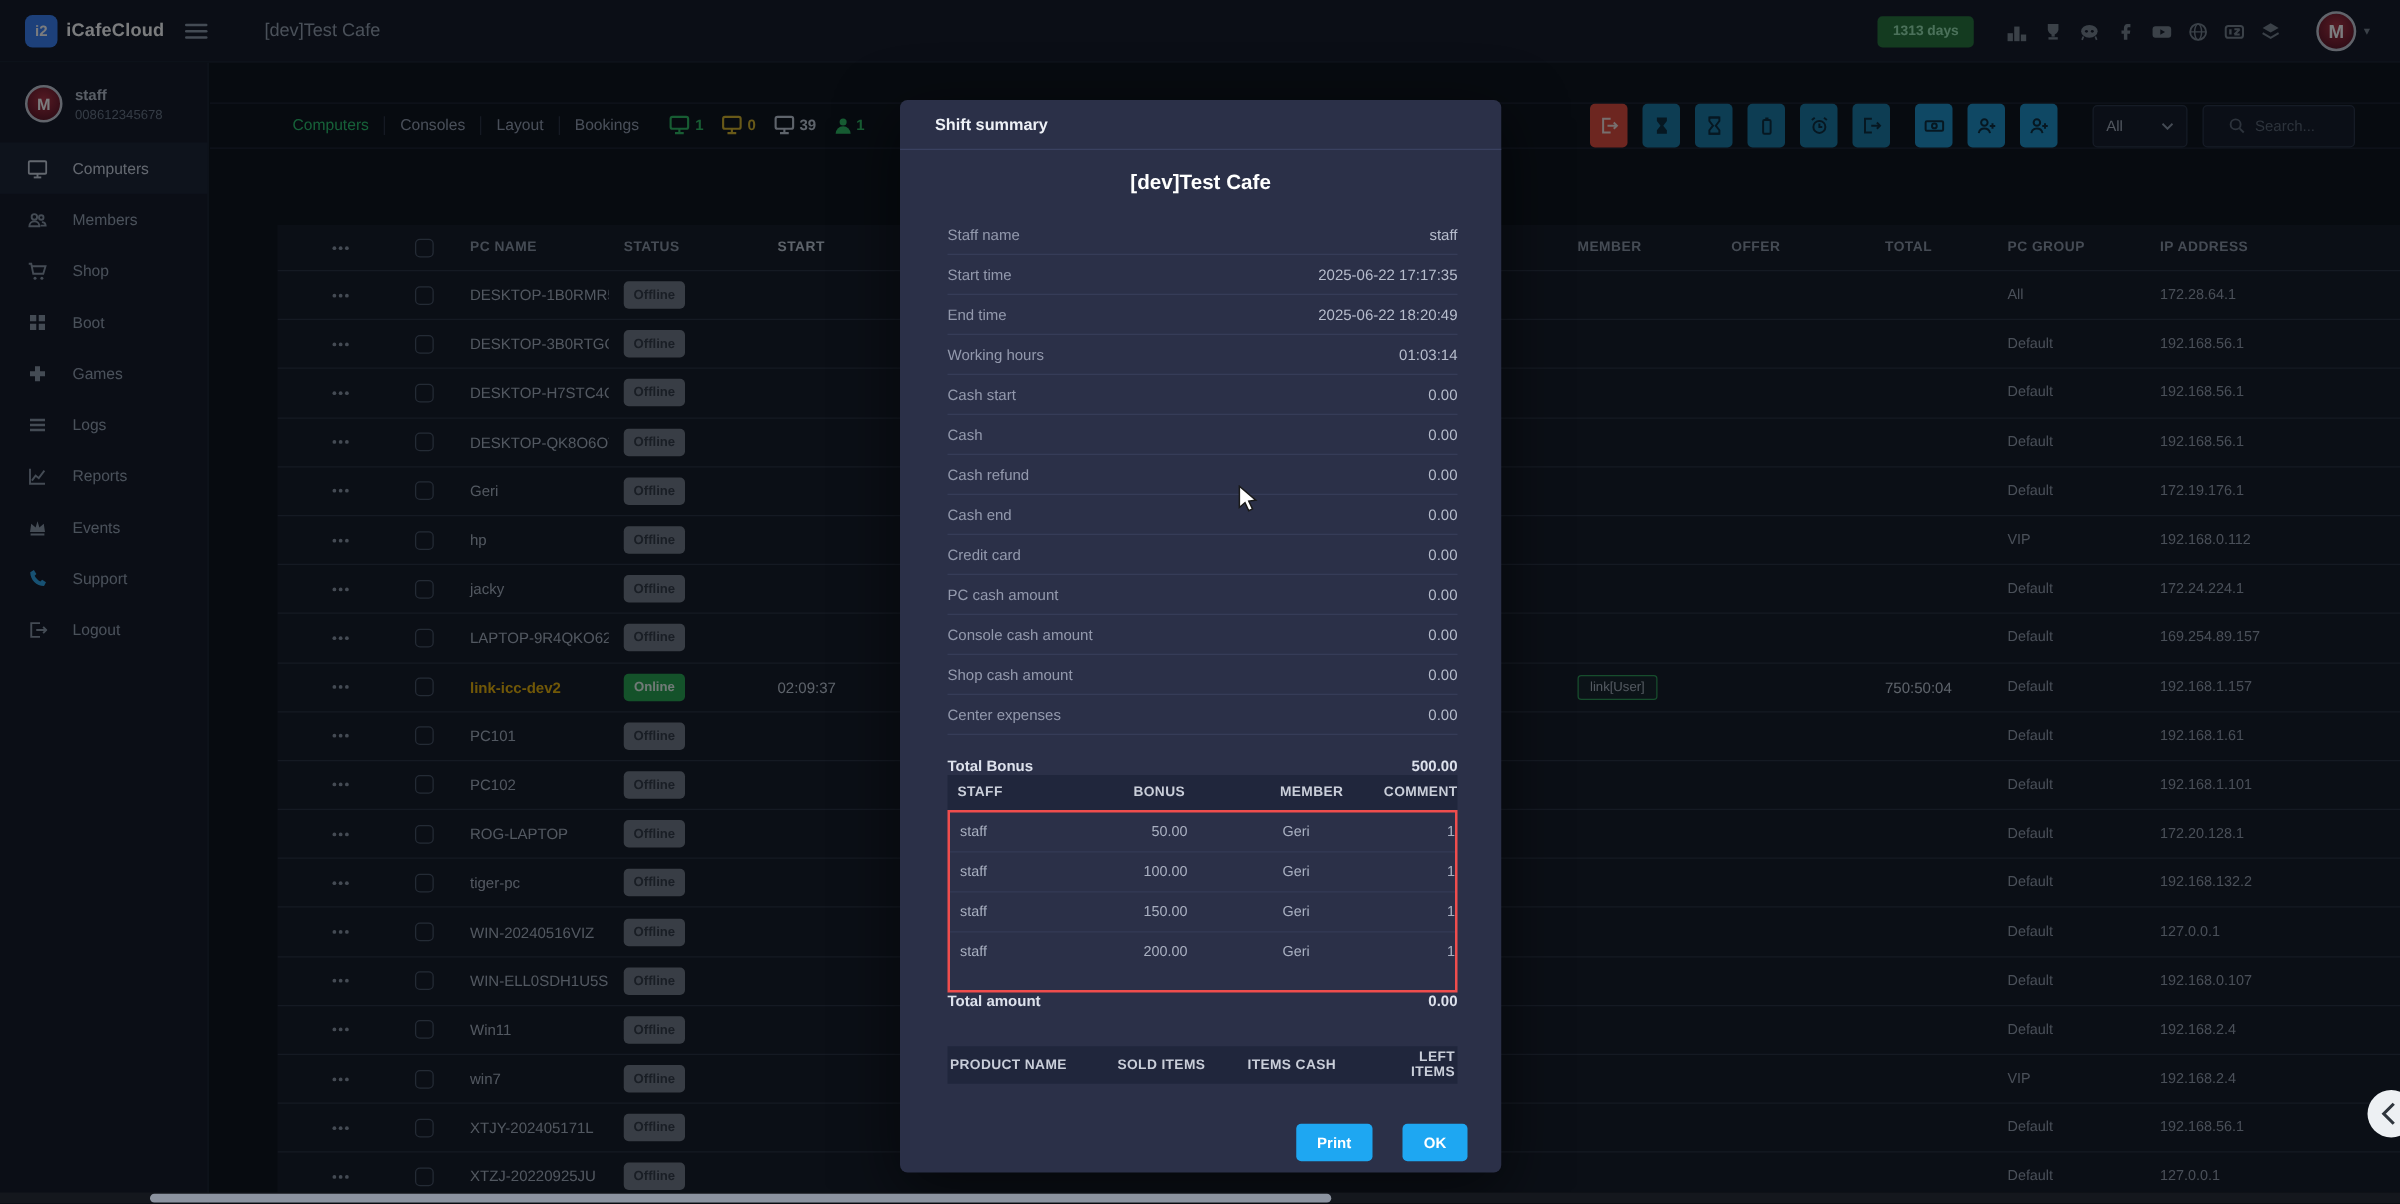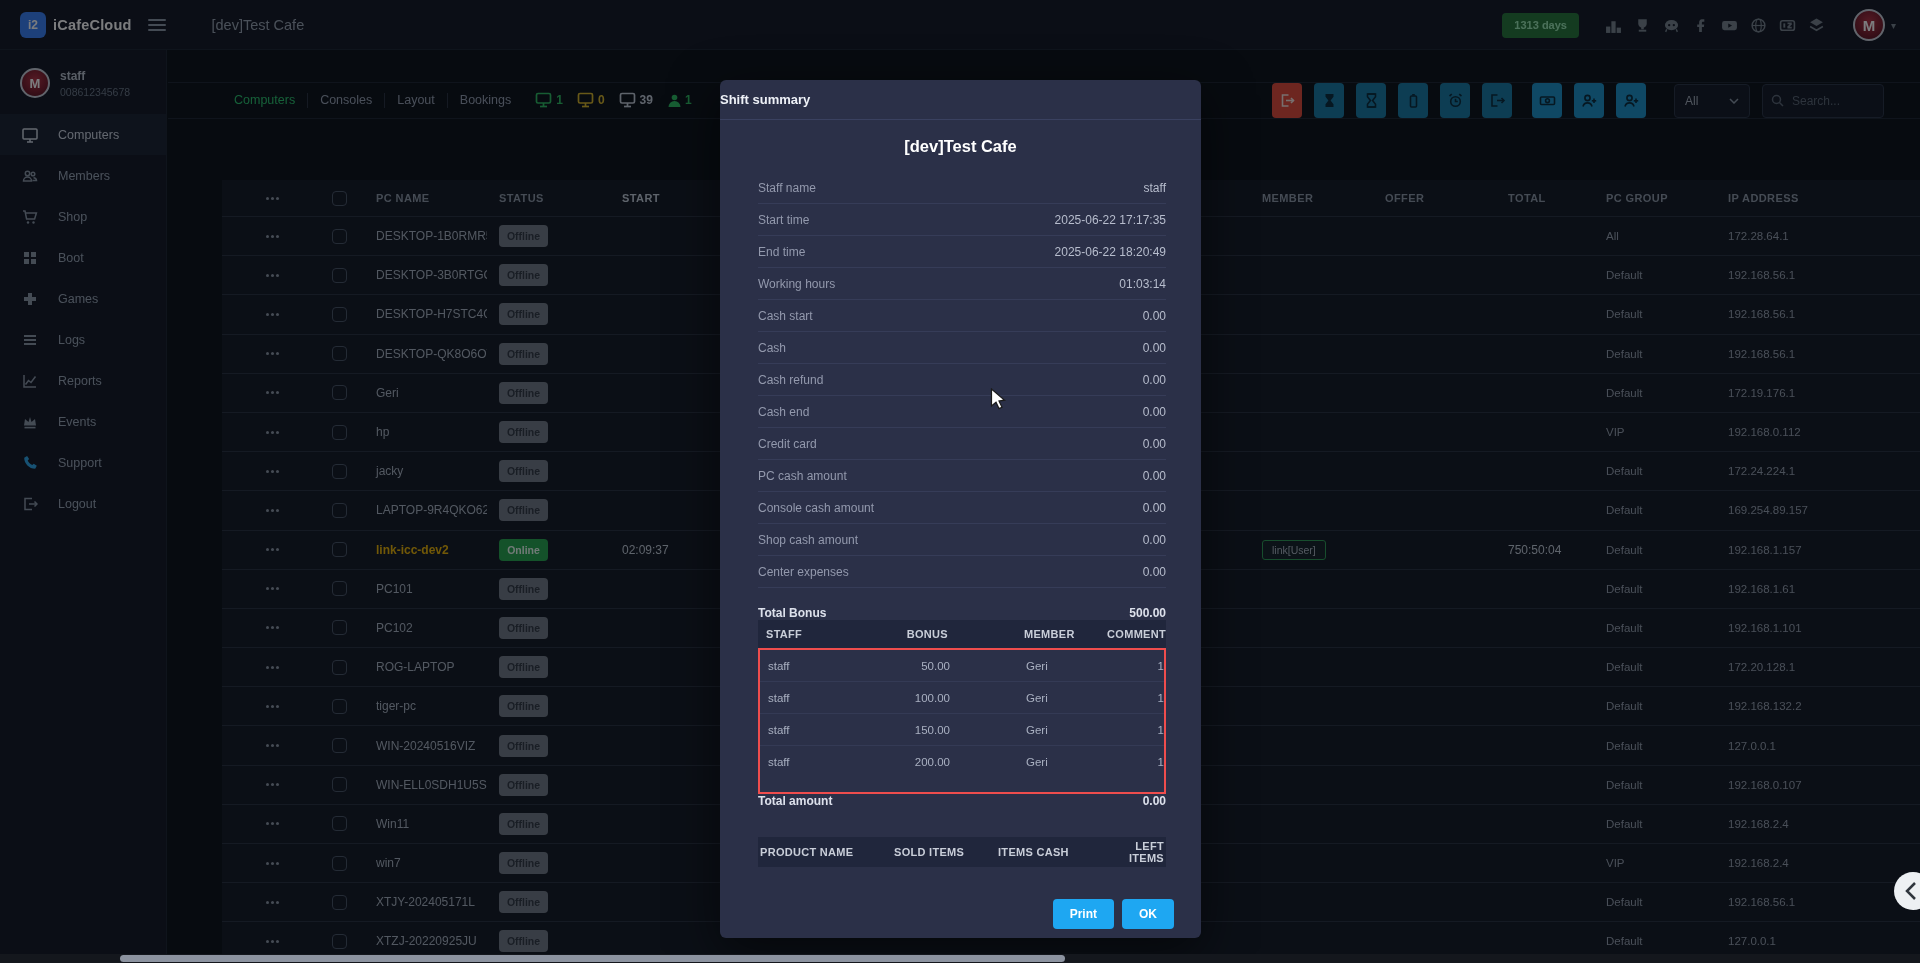--- a/index.html
+++ b/index.html
@@ -49,21 +49,21 @@
   .cnt-green{color:#2fbf63;} .cnt-yellow{color:#d8b62a;} .cnt-gray{color:#c3ccd8;}
 
   .toolbar{position:absolute;left:1104px;top:33px;height:35px;display:flex;align-items:center;}
   .tbtn{width:30px;height:35px;border-radius:4px;border:none;margin-right:12px;display:flex;align-items:center;justify-content:center;cursor:pointer;background:#1a7ca6;}
   .tbtn svg{width:17px;height:17px;stroke:#0b2d3e;fill:none;stroke-width:1.6;}
   .tbtn svg .fil{fill:#0b2d3e;stroke:none;}
   .tbtn.red{background:#e24c3c;} .tbtn.red svg{stroke:#f7e3de;}
   .tbtn.blue{background:#1e93c8;}
   .gap8{margin-left:8px;}
   .select{width:76px;height:34px;margin-left:16px;background:#151c28;border:1px solid #2c3748;border-radius:4px;display:flex;align-items:center;padding:0 10px;color:#a7b0bd;font-size:12px;cursor:pointer;justify-content:space-between;}
-  .searchbox{width:122px;height:34px;margin-left:12px;background:#151c28;border:1px solid #2c3748;border-radius:4px;display:flex;align-items:center;padding:0 8px;}
+  .searchbox{width:122px;height:34px;margin-left:12px;background:#151c28;border:1px solid #2c3748;border-radius:4px;display:flex;align-items:center;padding:0 20px;}
   .searchbox input{flex:1;min-width:0;background:transparent;border:none;outline:none;color:#b7c0cc;font-size:12px;margin-left:6px;}
   .searchbox input::placeholder{color:#5c6775;}
 
   
   .card{position:absolute;left:54px;top:130px;right:0;bottom:9px;background:#161c26;overflow:hidden;}
   .t-grid{display:grid;grid-template-columns:90px 45px 130px 120px 655px 123px 123px 98px 122px 1fr;align-items:center;}
   .t-head{height:36px;font-size:11px;font-weight:bold;color:#8e99a8;letter-spacing:.4px;}
   .t-row{height:39.2px;border-top:1px solid #2a3342;font-size:12px;color:#aab4c2;cursor:pointer;}
   .c-dots{justify-self:center;}
   .dots{width:3px;height:3px;border-radius:50%;background:#8e99a8;box-shadow:5px 0 0 #8e99a8,10px 0 0 #8e99a8;cursor:pointer;}
@@ -75,38 +75,38 @@
   .badge[data-status="Online"]{background:#28a850;color:#eafaf0;}
   .c-start{padding-left:15px;color:#c3ccd8;}
   .member-badge{display:inline-block;border:1px solid #2f9e57;border-radius:3px;padding:3px 9px;font-size:10.5px;color:#aeb8c4;background:rgba(47,158,87,.08);}
   .member-badge:empty{display:none;}
   .c-total{color:#c3ccd8;}
   .c-dim{font-size:11.5px;color:#97a1b0;}
 
   
   .overlay{position:absolute;inset:0;background:rgba(2,4,8,.52);z-index:40;}
   .modal{position:absolute;left:720px;top:80px;width:481px;height:858px;background:#2b3048;border-radius:6px;box-shadow:0 14px 50px rgba(0,0,0,.55);z-index:50;}
-  .m-head{height:40px;display:flex;align-items:center;font-size:13px;font-weight:bold;color:#eef1f7;border-bottom:1px solid #3a4160;text-align:center;}
+  .m-head{height:40px;display:flex;align-items:center;padding-left:28px;font-size:13px;font-weight:bold;color:#eef1f7;border-bottom:1px solid #3a4160;text-align:center;}
   .m-cafe{height:52px;display:flex;align-items:center;justify-content:center;font-size:16.5px;font-weight:bold;color:#ffffff;}
   .m-rows{padding:0 35px 0 38px;}
   .m-row{height:32px;display:flex;align-items:center;justify-content:space-between;border-bottom:1px solid #363c58;font-size:12px;}
   .m-row:last-child{border-bottom:none;align-items:flex-end;}
   .m-label{color:#9399ad;} .m-value{color:#b7bdcd;}
   .m-row[data-bold="1"] .m-label,.m-row[data-bold="1"] .m-value{color:#dde1ec;font-weight:bold;}
   .b-grid{display:grid;grid-template-columns:98px 92px 118px 1fr;align-items:center;}
   .bg-c1{padding-left:8px;} .bg-c2{text-align:right;} .bg-c3{padding-left:76px;} .bg-c4{text-align:right;}
   .bonus{margin:0 35px 0 38px;}
   .bonus-head{height:28px;background:#20263c;font-size:11px;font-weight:bold;color:#c9ced9;letter-spacing:.3px;}
   .bonus-body{border:2px solid #ef4d4d;padding-bottom:14px;}
   .b-row{height:32px;font-size:11.5px;color:#a9b0c1;border-bottom:1px solid #343a55;}
   .b-row:last-child{border-bottom:none;}
   .m-total{margin:0 35px 0 38px;height:32px;display:flex;align-items:flex-start;justify-content:space-between;font-size:12px;font-weight:bold;color:#dde1ec;}
   .p-head{margin:11px 35px 0 38px;height:30px;background:#20263c;display:grid;grid-template-columns:134px 104px 120px 1fr;align-items:center;font-size:11px;font-weight:bold;color:#c9ced9;letter-spacing:.3px;padding:0 2px;}
   .p-c4{text-align:right;}
-  .m-actions{margin-top:32px;display:flex;justify-content:flex-end;gap:8px;padding-right:27px;}
+  .m-actions{margin-top:32px;display:flex;justify-content:flex-end;gap:24px;padding-right:27px;}
   .btn{height:30px;border:none;border-radius:4px;background:#1ea7f2;color:#fff;font-size:12px;font-weight:bold;padding:0 17px;cursor:pointer;}
 
   
   .scrollx{position:absolute;left:0;right:0;bottom:0;height:9px;background:#14171d;z-index:60;}
   .scrollx .thumb{position:absolute;left:120px;top:1px;width:945px;height:7px;border-radius:4px;background:#8c93a0;cursor:pointer;}
   .edge-fab{position:absolute;left:1894px;top:872px;width:38px;height:38px;border-radius:50%;background:#edf0f3;z-index:60;display:flex;align-items:center;justify-content:center;cursor:pointer;}
   .cursor{position:absolute;left:990px;top:388px;z-index:200;pointer-events:none;}
 </style>
 </head>
 <body>

